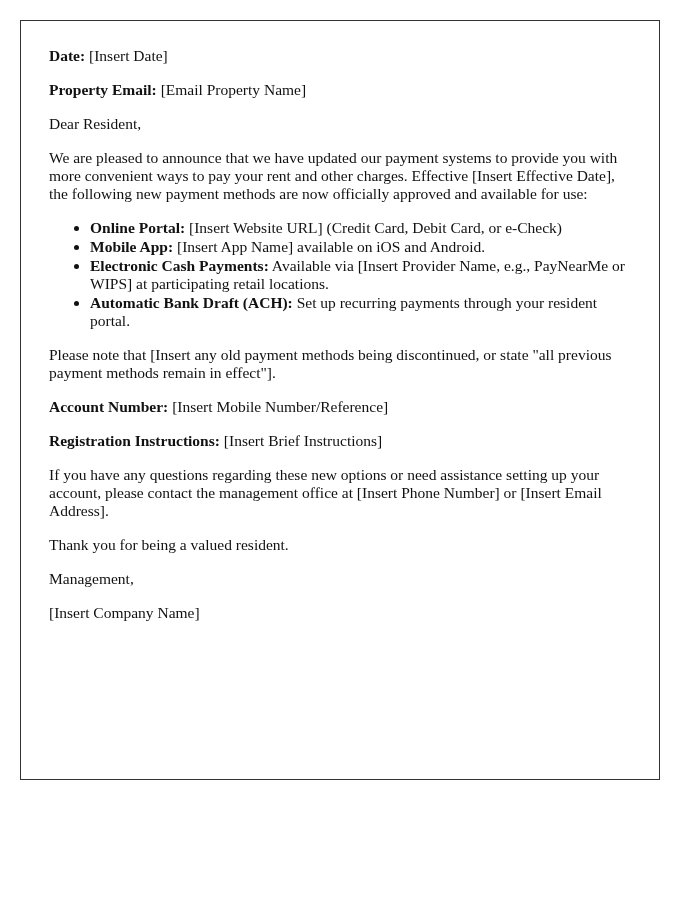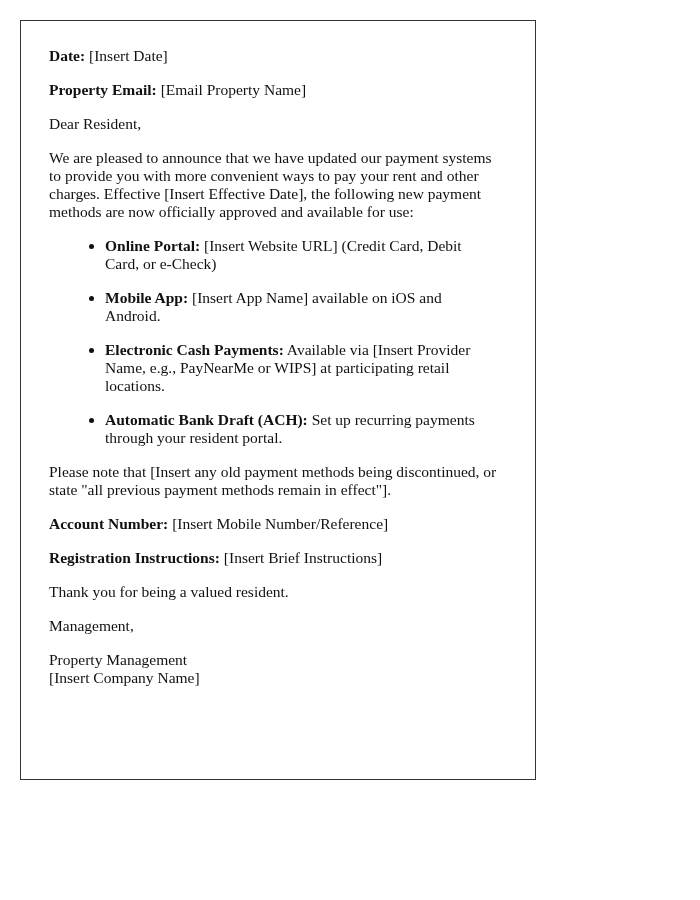--- a/index.html
+++ b/index.html
@@ -1,32 +1,32 @@
 <!DOCTYPE html>
 <html><head>
   <meta charset="utf-8">
   <style>
     html, body { margin: 0; padding: 0; background: #ffffff; }
     body { width: 700px; height: 900px; position: relative; }
     .letter {
       position: absolute;
       left: 20px; top: 20px;
-      width: 516px; height: 760px;
+      width: 640px; height: 760px;
       box-sizing: border-box;
       border: 1px solid #333333;
       padding: 26px 28px 0 28px;
       font-family: "Liberation Serif", "DejaVu Serif", serif;
       font-size: 15.5px;
       line-height: 18px;
       color: #111111;
     }
     p { margin: 0 0 16px 0; }
     b { font-weight: bold; }
     ul { margin: 0 0 16px 0; padding-left: 40px; }
-    ul li { margin: 16px; }
+    ul li { margin: 1px; }
     .sig { margin: 0; }
   </style>
 </head>
 <body>
 
 <div class="letter">
   <p>
     <b>Date:</b>
     <span>[Insert Date]</span>
   </p>
@@ -58,17 +58,17 @@
 
   <p>Please note that [Insert any old payment methods being discontinued, or state "all previous payment methods remain in effect"].</p>
   <p>
     <b>Account Number:</b>
     <span>[Insert Mobile Number/Reference]</span>
   </p>
   <p>
     <b>Registration Instructions:</b>
     <span>[Insert Brief Instructions]</span>
   </p>
+  <p>If you have any questions regarding these new options or need assistance setting up your account, please contact the management office at [Insert Phone Number] or [Insert Email Address].</p>
   <p>Thank you for being a valued resident.</p>
   <p>Management,</p>
-  <p class="sig">Property Management</p>
   <p class="sig">[Insert Company Name]</p>
 </div>
 
 </body></html>

